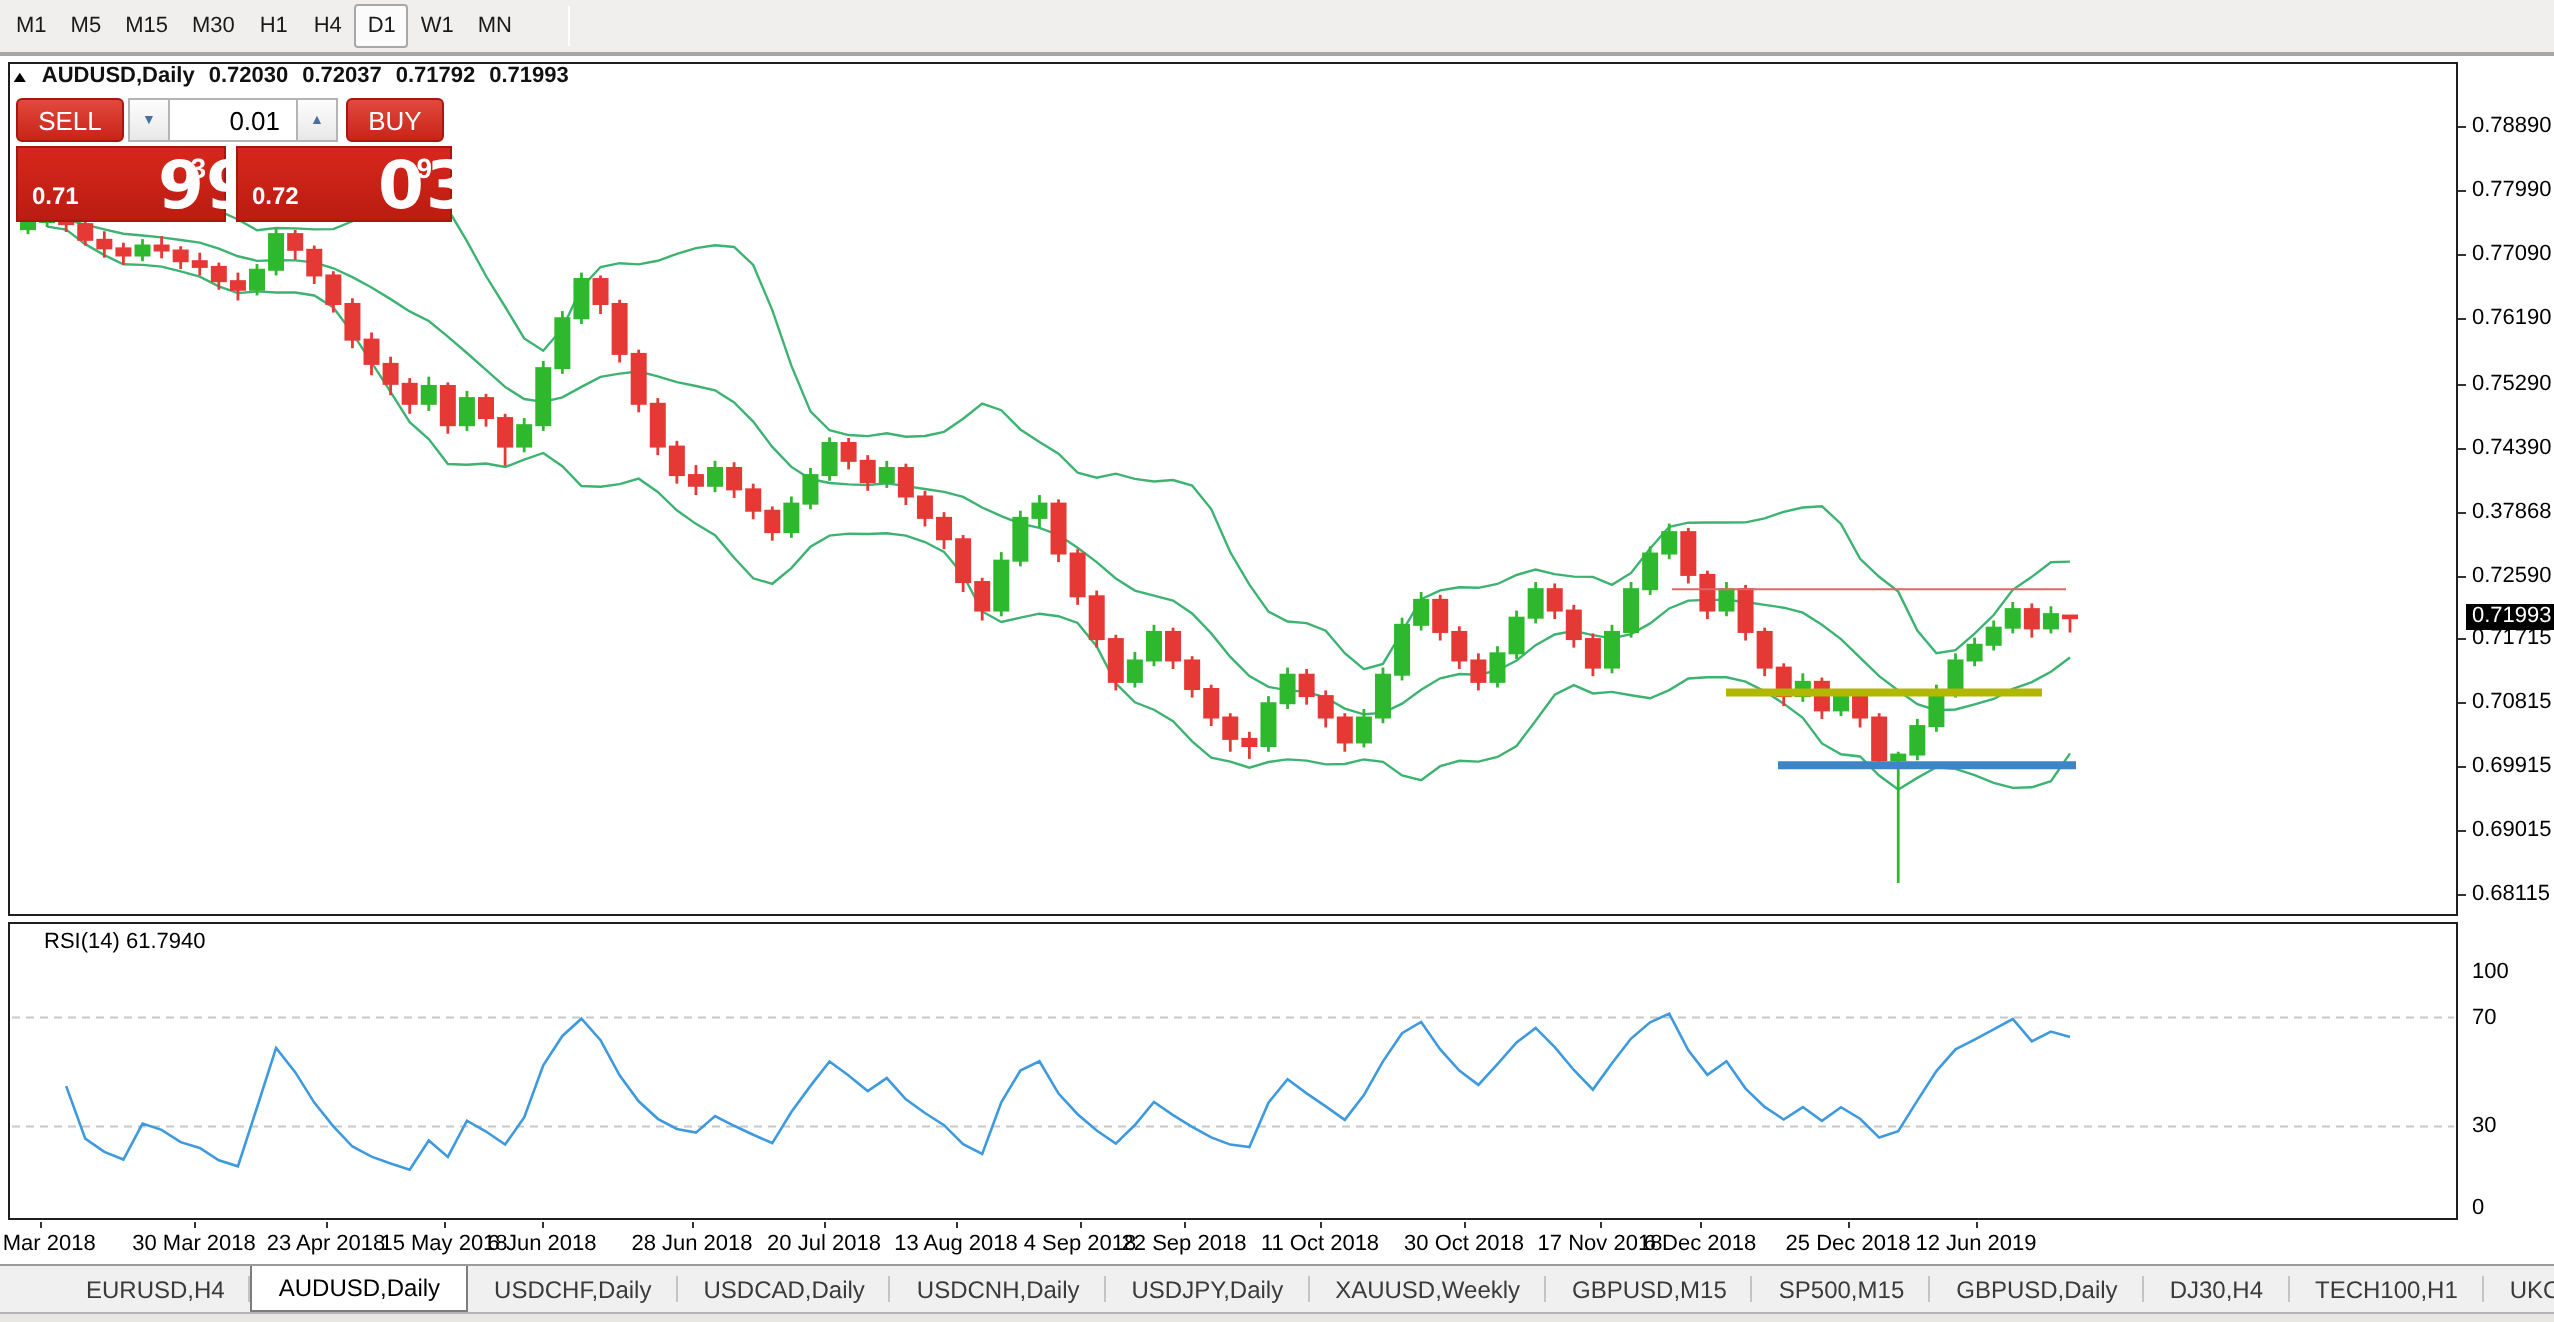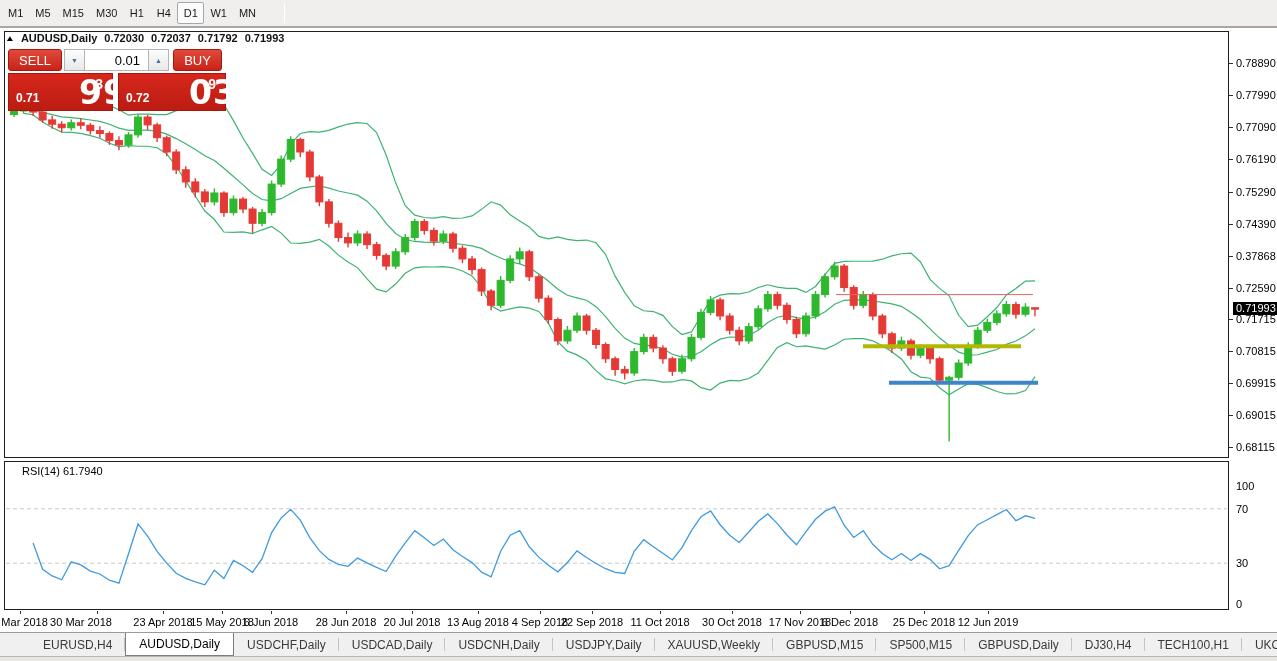--- a/index.html
+++ b/index.html
@@ -376,21 +376,21 @@
         <div class="axis-label" style="top: 434px; margin-top: 18px;">100</div>
         <div class="axis-label" style="top: 474.8px;">70</div>
         <div class="axis-label" style="top: 529.2px;">30</div>
         <div class="axis-label" style="top: 570px;">0</div>
       </div>
 
     <div class="date-axis" id="date-axis">
         <div class="date-tick" style="left: 16px;"></div>
         <div class="date-label" style="left: 16px;">8 Mar 2018</div>
         <div class="date-tick" style="left: 93px;"></div>
-        <div class="date-label" style="left: 77px;">30 Mar 2018</div>
+        <div class="date-label" style="left: 93px;">30 Mar 2018</div>
         <div class="date-tick" style="left: 159px;"></div>
         <div class="date-label" style="left: 159px;">23 Apr 2018</div>
         <div class="date-tick" style="left: 218px;"></div>
         <div class="date-label" style="left: 218px;">15 May 2018</div>
         <div class="date-tick" style="left: 267px;"></div>
         <div class="date-label" style="left: 267px;">6 Jun 2018</div>
         <div class="date-tick" style="left: 342px;"></div>
         <div class="date-label" style="left: 342px;">28 Jun 2018</div>
         <div class="date-tick" style="left: 408px;"></div>
         <div class="date-label" style="left: 408px;">20 Jul 2018</div>

